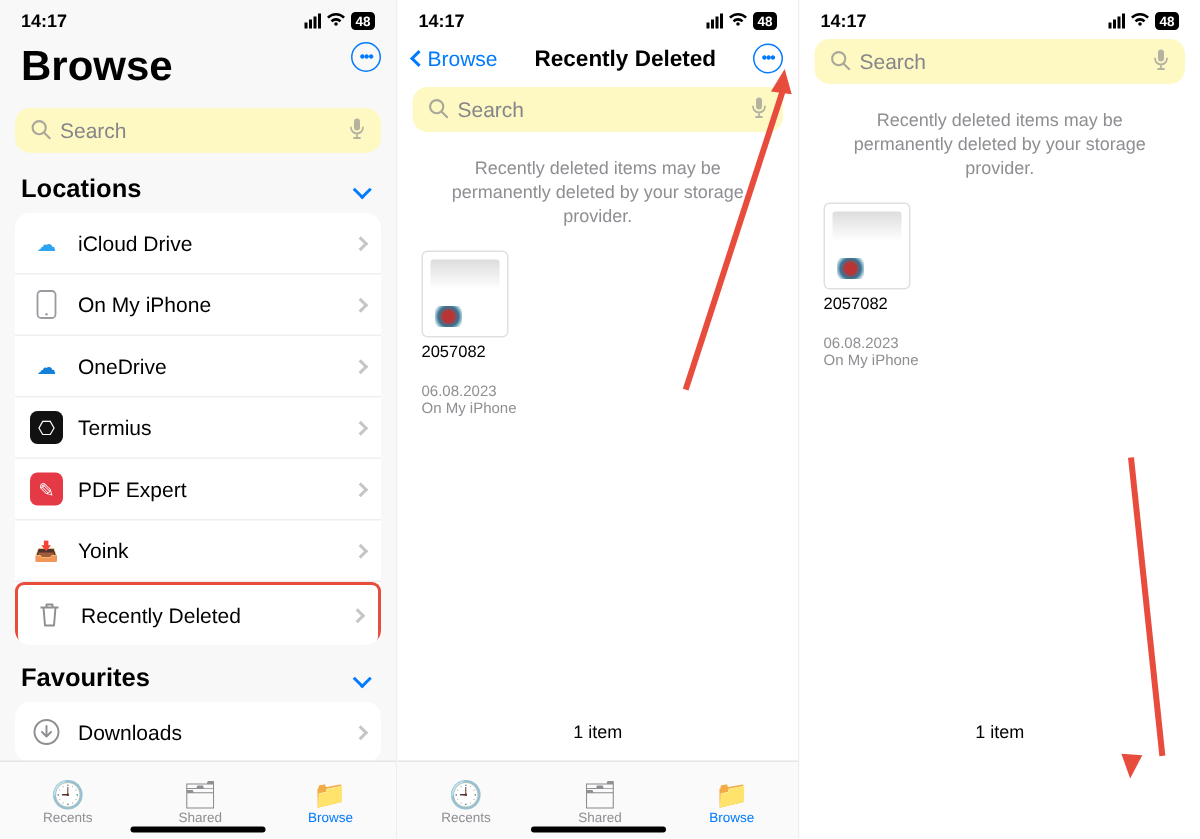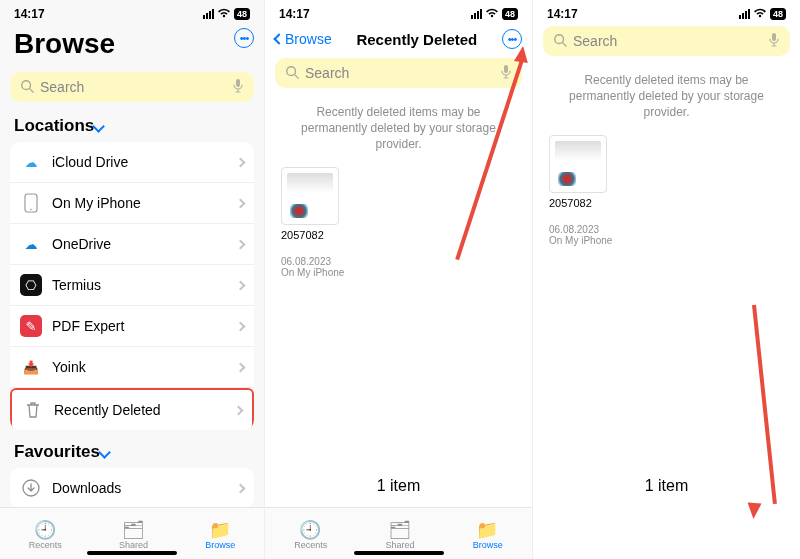--- a/index.html
+++ b/index.html
@@ -24,41 +24,41 @@
   .circle-more { width:20px; height:20px; border-radius:50%; border:1.5px solid #007aff; display:flex; align-items:center; justify-content:center; color:#007aff; font-size:11px; letter-spacing:-1px; }
   .back-btn { display:flex; align-items:center; gap:2px; }
   .chev-left { display:inline-block; width:8px; height:8px; border-left:2px solid #007aff; border-bottom:2px solid #007aff; transform:rotate(45deg); }
 
   .big-title { font-size:28px; font-weight:700; padding: 6px 14px 8px 14px; }
   .search-bar { margin: 4px 10px 8px 10px; background:#fef9c3; border-radius:10px; height:30px; display:flex; align-items:center; padding:0 10px; color:#86858a; font-size:14px; }
   .search-bar .mag { margin-right:6px; opacity:.7; }
   .search-bar .mic { margin-left:auto; opacity:.6; font-size:14px; }
   .search-bar span.ph { flex:1; }
 
-  .section-hdr { display:flex; align-items:center; padding: 6px 14px 2px 14px; font-size:17px; font-weight:700; }
+  .section-hdr { display:flex; align-items:center; justify-content:space-between; padding: 6px 14px 2px 14px; font-size:17px; font-weight:700; }
   .chev-down { width:9px; height:9px; border-right:2px solid #007aff; border-bottom:2px solid #007aff; transform:rotate(45deg); margin-right:4px; }
 
   .list { margin: 4px 10px 6px 10px; background:#fff; border-radius:10px; overflow:hidden; }
   .list-item { display:flex; align-items:center; padding: 9px 10px; border-bottom:1px solid #efefef; font-size:14px; position:relative; }
   .list-item:last-child { border-bottom:none; }
   .list-item .li-icon { width:22px; height:22px; margin-right:10px; display:flex; align-items:center; justify-content:center; border-radius:5px; font-size:13px; }
   .chev-right { width:7px; height:7px; border-right:2px solid #c5c5c8; border-top:2px solid #c5c5c8; transform:rotate(45deg); margin-left:auto; }
   .highlight-box { border:2px solid #e74c3c; border-radius:6px; }
 
   .info-text { text-align:center; color:#8e8e93; font-size:12px; padding: 8px 18px 10px 18px; line-height:1.35; }
 
   .thumb-wrap { padding: 4px 16px; }
   .thumb { width:58px; height:58px; background:#fff; border:1px solid #e0e0e0; border-radius:4px; margin-bottom:4px; position:relative; overflow:hidden; }
   .thumb::before { content:""; position:absolute; top:5px; left:5px; right:5px; height:20px; background:linear-gradient(180deg,#ddd,#fff); border-radius:2px; }
   .thumb::after { content:""; position:absolute; bottom:6px; left:8px; width:18px; height:14px; background:radial-gradient(circle,#b33 30%,#379 60%,#fff 90%); border-radius:2px; }
   .thumb-name { font-size:11px; font-weight:500; }
   .thumb-date { font-size:10px; color:#8e8e93;margin-top:15px; }
   .thumb-loc { font-size:10px; color:#8e8e93; }
 
-  .bottom-count { position:absolute; bottom:64px; left:0; right:0; text-align:center; font-size:16px; color:#000; font-weight:500; }
+  .bottom-count { position:absolute; bottom:64px; left:0; right:0; text-align:center; font-size:12px; color:#000; font-weight:500; }
 
   .tab-bar { position:absolute; bottom:0; left:0; right:0; height:52px; border-top:1px solid #e5e5e5; background:#fafafa; display:flex; justify-content:space-around; align-items:center; padding-top:4px; }
   .tab { display:flex; flex-direction:column; align-items:center; font-size:9px; color:#8e8e93; gap:1px; }
   .tab.active { color:#007aff; }
   .tab .ti { font-size:18px; line-height:1; }
   .home-ind { position:absolute; bottom:4px; left:50%; transform:translateX(-50%); width:90px; height:4px; background:#000; border-radius:3px; }
 
   .bottom-actions { position:absolute; bottom:0; left:0; right:0; height:52px; border-top:1px solid #e5e5e5; background:#fff; display:flex; justify-content:space-around; align-items:center; }
   .bottom-actions .act { color:#007aff; font-size:15px; }
 

